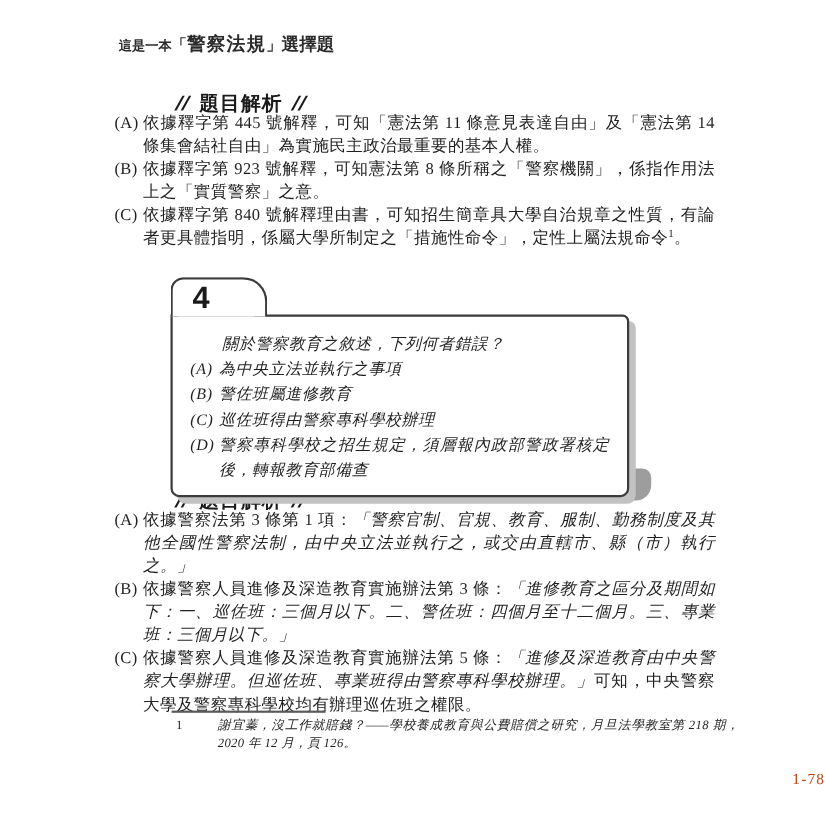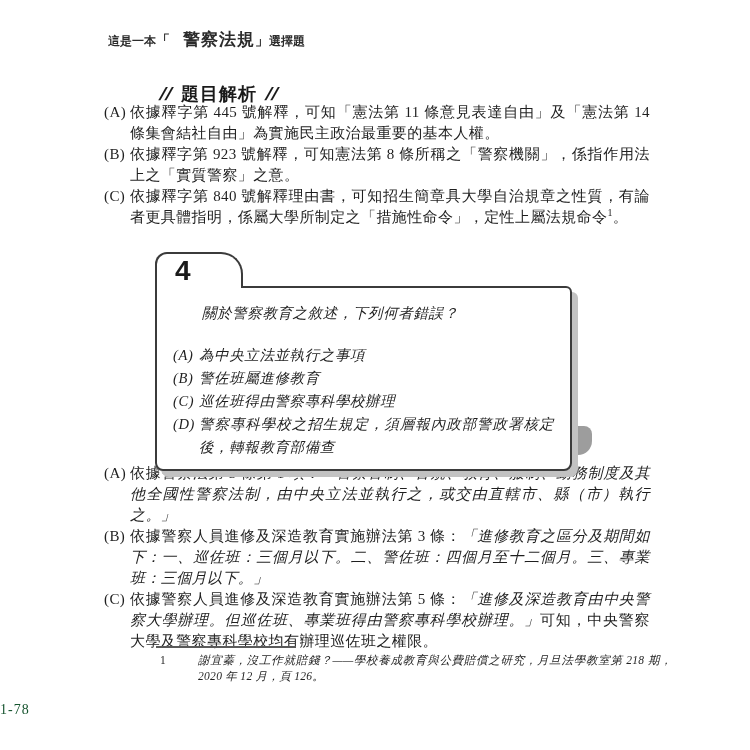--- a/index.html
+++ b/index.html
@@ -9,22 +9,22 @@
     color:#1f1f1f;overflow:hidden;
   }
   
   .running-header{
     position:absolute;left:108px;top:28px;
     font-family:"Liberation Sans","DejaVu Sans",sans-serif;
     font-weight:bold;color:#2b2b2b;white-space:nowrap;
   }
   .rh-small{font-size:12px;margin-top:36px;}
   .rh-bracket{font-size:14px;font-weight:bold;}
-  .rh-title{font-size:17px;letter-spacing:1px;margin-left:13px;}
-  .rh-suffix{font-size:12px;}
+  .rh-title{font-size:17px;letter-spacing:1px;}
+  .rh-suffix{font-size:16px;}
 
   
   .section-heading{
     position:absolute;left:157px;
     font-family:"Liberation Sans","DejaVu Sans",sans-serif;
     font-weight:bold;font-size:18px;color:#1a1a1a;white-space:nowrap;
     letter-spacing:1px;
   }
   .sh-1{top:82px;}
   .sh-2{top:443px;}
@@ -55,21 +55,21 @@
     font-weight:bold;font-size:28px;color:#1a1a1a;
   }
   .qbox{
     position:relative;z-index:1;width:417px;box-sizing:border-box;
     border:2px solid #3b3b3b;border-radius:0 6px 8px 8px;
     box-shadow:6px 6px 0 #c2c2c2;background:#fff;
     padding:14px 16px 10px 16px;
     font-size:14.5px;line-height:23px;letter-spacing:0.6px;
     font-style:italic;
   }
-  .q-stem{text-indent:2em;margin:0 0 19px 0;}
+  .q-stem{text-indent:2em;margin:0 0 0 0;}
   .q-option{display:flex;}
   .q-option .lbl{flex:0 0 26px;white-space:nowrap;font-style:italic;}
   .q-option .txt{flex:1;text-align:justify;}
   .q-source{text-align:right;margin-top:5px;letter-spacing:1px;}
 
   
   .answer-badge{
     position:absolute;left:515px;top:426px;width:77px;height:29px;
     background:#9d9d9d;border-radius:8px 8px 14px 10px;
     display:flex;align-items:center;justify-content:center;gap:5px;
@@ -85,22 +85,22 @@
   .footnote{
     position:absolute;left:160px;top:653px;width:512px;
     font-size:11.5px;line-height:15.5px;font-style:italic;display:flex;
     letter-spacing:0.3px;
   }
   .footnote .fn-marker{flex:0 0 38px;font-style:normal;}
   .footnote .fn-text{flex:1;text-align:justify;}
 
   
   .page-number{
-    position:absolute;left:0;top:702px;width:100%;text-align:left;
-    font-size:14px;letter-spacing:1px;color:#14532d;
+    position:absolute;left:0;top:702px;width:100%;text-align:right;
+    font-size:14px;letter-spacing:1px;color:#c2410c;
   }
 </style>
 </head>
 <body>
 
 <div class="running-header">
   <span class="rh-small">這是一本</span><span class="rh-bracket">「</span><span class="rh-title">警察法規</span><span class="rh-bracket">」</span><span class="rh-suffix">選擇題</span>
 </div>
 
 <div class="section-heading sh-1">

